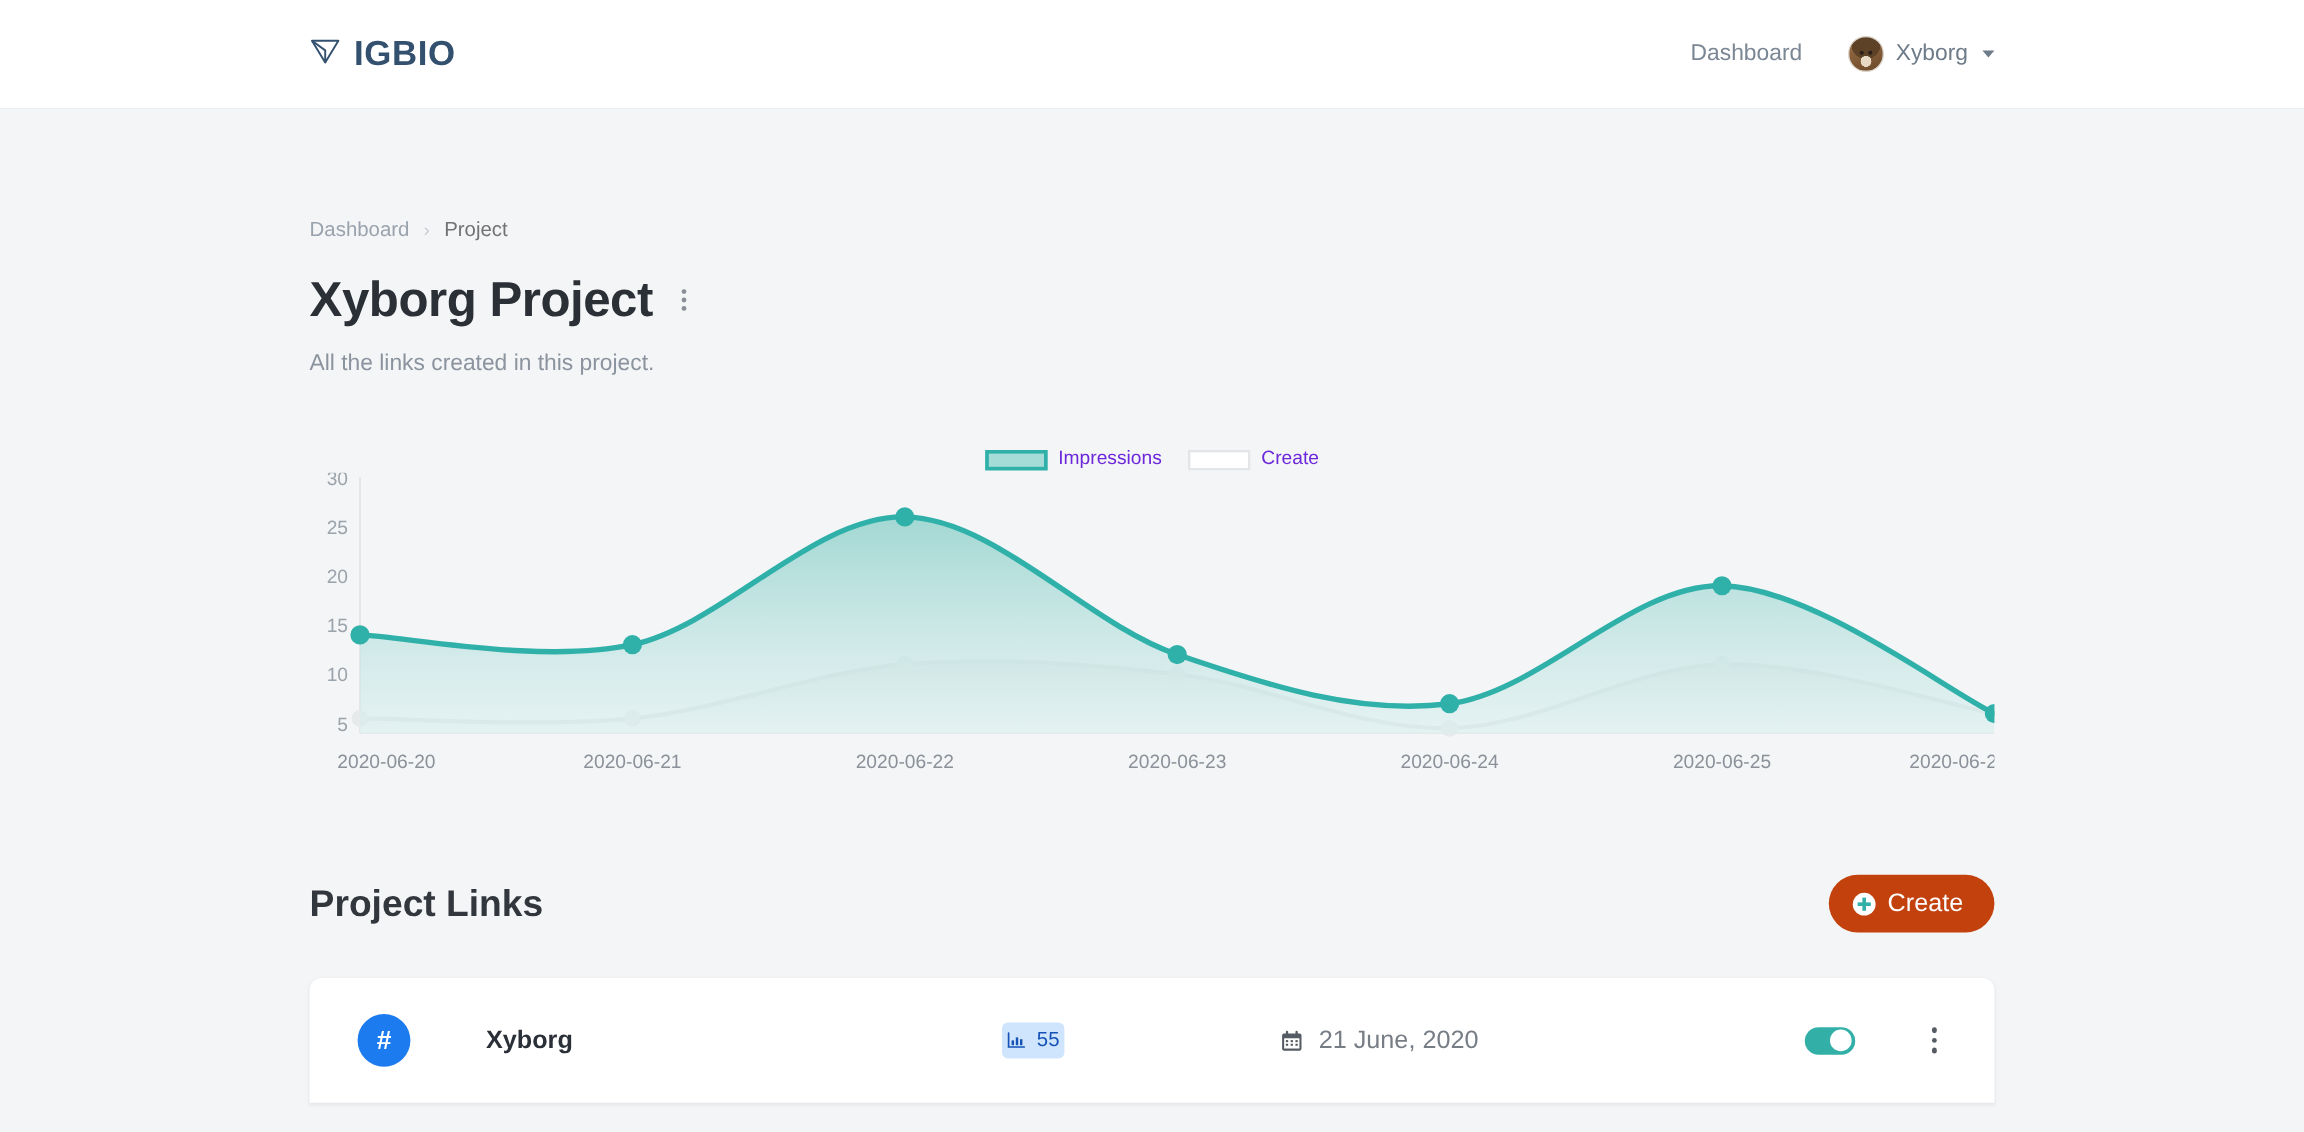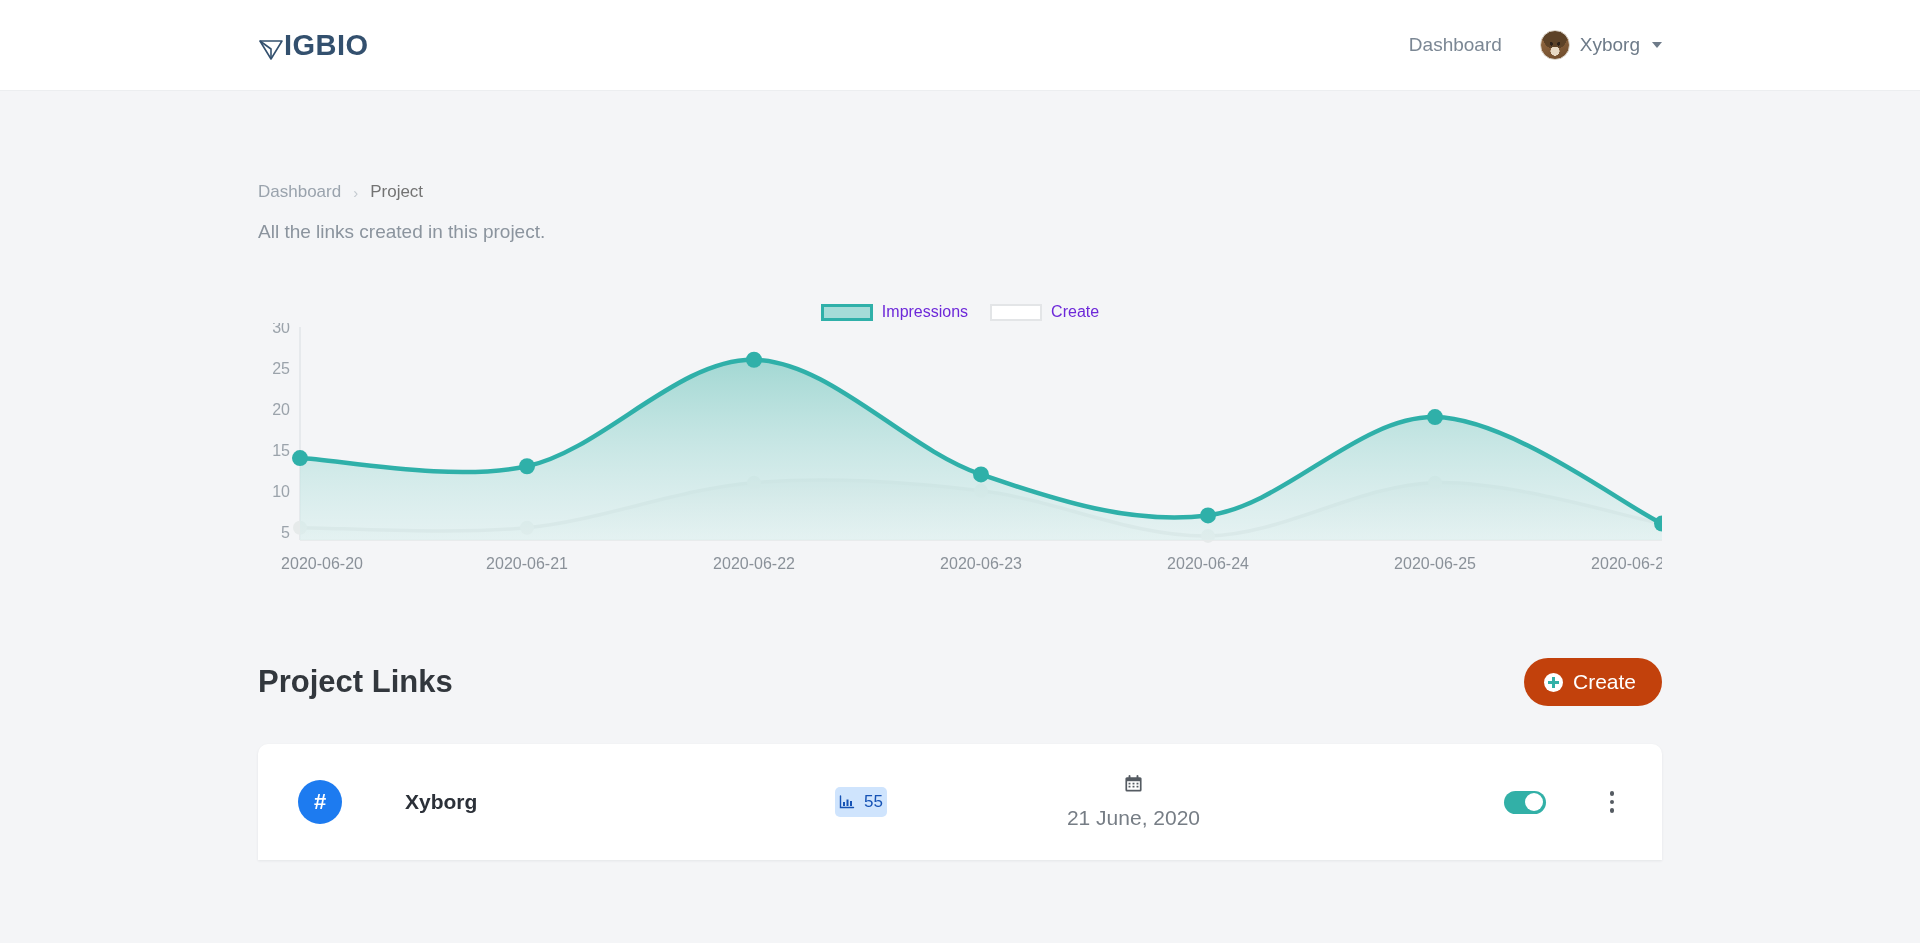--- a/index.html
+++ b/index.html
@@ -12,21 +12,21 @@
 
   
   .navbar {
     height: 91px;
     background: #ffffff;
     border-bottom: 1px solid #eceef0;
     display: flex; align-items: center;
     padding: 0 258px 0 258px;
     position: relative;
   }
-  .brand { display: flex; align-items: flex-end; }
+  .brand { display: flex; align-items: flex-start; gap: 11px; }
   .brand-mark { width: 26px; height: 26px; display: block; }
   .brand-text {
     font-size: 29px; font-weight: 600; letter-spacing: .5px;
     color: #33506e;
   }
   .nav-right {
     margin-left: auto; display: flex; align-items: center; gap: 38px;
   }
   .nav-link {
     font-size: 19px; color: #7b8794; text-decoration: none;
@@ -138,21 +138,21 @@
   .stat-badge {
     display: inline-flex; align-items: center; gap: 9px;
     background: #cfe4fd; color: #1552b5;
     border-radius: 5px; padding: 5px 4px; font-size: 17px;
     cursor: pointer;
   }
   .stat-icon { width: 16px; height: 16px; flex: none; }
 
   .date-cell {
     display: flex; align-items: center; gap: 13px;
-    margin-left: 180px; font-size: 21px; color: #767d85; flex-direction: column;
+    margin-left: 180px; font-size: 21px; color: #767d85;
   }
   .cal-icon { width: 19px; height: 19px; flex: none; }
 
   .toggle {
     margin-left: auto; width: 42px; height: 23px; border-radius: 13px;
     background: #32b0a7; position: relative; cursor: pointer; flex: none;
   }
   .toggle .knob {
     position: absolute; top: 2.5px; right: 2.5px;
     width: 18px; height: 18px; border-radius: 50%; background: #fff;
@@ -186,20 +186,28 @@
 </div>
 
 <div class="page">
 
   <div class="breadcrumb">
     <span class="crumb-root">Dashboard</span>
     <span class="crumb-sep">›</span>
     <span class="crumb-current">Project</span>
   </div>
 
+  <div class="title-row">
+    <h1 class="page-title">Xyborg Project</h1>
+    <span class="kebab">
+        <i></i>
+        <i></i>
+        <i></i>
+      </span>
+  </div>
 
   <div class="subtitle">All the links created in this project.</div>
 
   <div class="chart-block">
     <div class="legend">
       <div class="legend-item">
         <span class="sw sw-impressions"></span>
         <span class="legend-label">Impressions</span>
       </div>
       <div class="legend-item">

